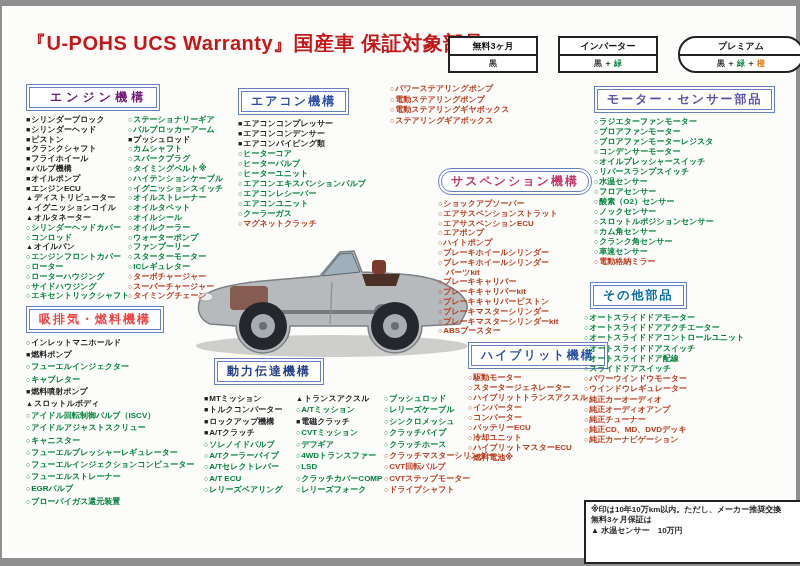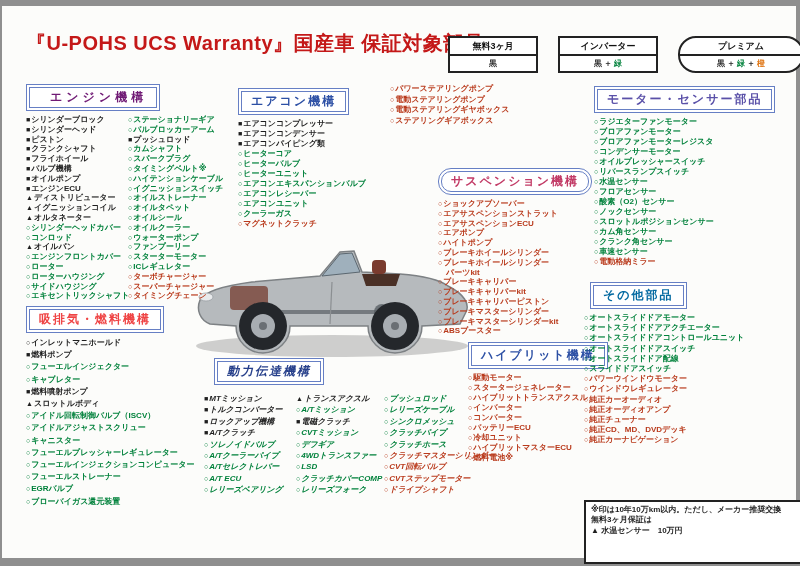--- a/index.html
+++ b/index.html
@@ -43,21 +43,21 @@
   #sec-motor .item{line-height:10px;}
 
   #sec-suspension{left:436px;top:162px;}
   #sec-suspension .sec-h{color:#c23a66;border-radius:13px;}
   #sec-suspension .item{line-height:9.8px;}
 
   #sec-intake{left:24px;top:300px;}
   #sec-intake .sec-h{color:#ef4444;}
   #sec-intake .item{line-height:12.2px;}
 
-  #sec-drivetrain{left:202px;top:352px;font-style:italic;}
+  #sec-drivetrain{left:202px;top:352px;}
   #sec-drivetrain .sec-h{color:#27408b;margin-left:10px;margin-bottom:8px;}
   #sec-drivetrain .item{line-height:11.4px;}
   #sec-drivetrain .col1{width:92px;} #sec-drivetrain .col2{width:88px;} #sec-drivetrain .col3{width:112px;}
 
   #sec-hybrid{left:466px;top:336px;}
   #sec-hybrid .sec-h{color:#2d50a5;}
   #sec-hybrid .item{line-height:10px;}
 
   #sec-other{left:582px;top:276px;}
   #sec-other .sec-h{color:#0369a1;margin-left:6px;}

